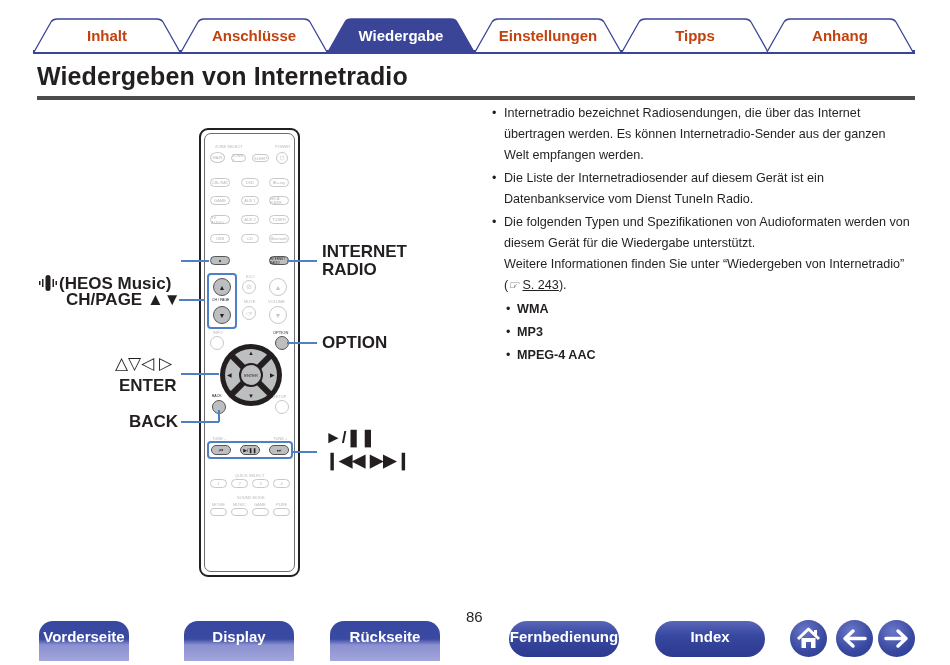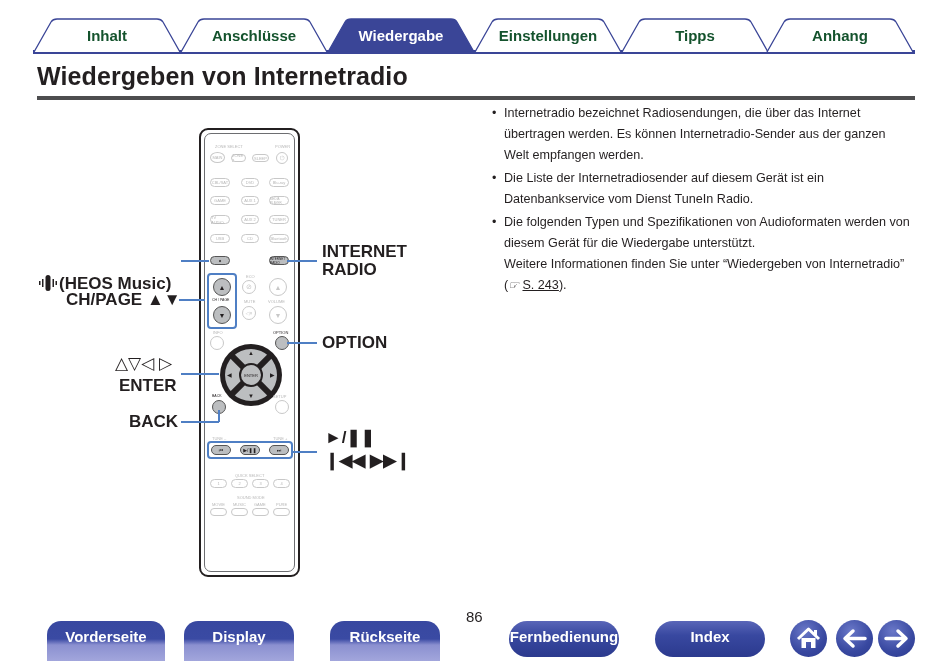--- a/index.html
+++ b/index.html
@@ -3,21 +3,21 @@
 <meta charset="utf-8">
 <style>
   * { box-sizing: border-box; margin: 0; padding: 0; }
   html, body { width: 950px; height: 665px; background: #ffffff; overflow: hidden; }
   body { position: relative; font-family: "Liberation Sans", sans-serif; color: #231f20; }
 
   
   .tabbar { position: absolute; left: 33px; top: 16px; width: 882px; height: 38px; }
   .tabline { position: absolute; left: 0; right: 0; bottom: 0; height: 4px; background: #3a4597; }
   .tab { position: absolute; top: 2px; height: 34px; display: flex; align-items: center; justify-content: center;
-         font-weight: bold; font-size: 15px; color: #14532d; cursor: pointer; }
+         font-weight: bold; font-size: 15px; color: #c2410c; cursor: pointer; }
   .tab svg { position: absolute; left: 0; top: 0; width: 100%; height: 100%; }
   .tab span { position: relative; z-index: 1; }
   .tab.active { color: #ffffff; }
 
   
   .page-title { position: absolute; left: 37px; top: 62px; font-size: 25px; font-weight: bold; color: #231f20; letter-spacing: 0.1px; text-align: center; }
   .title-rule { position: absolute; left: 37px; top: 96px; width: 878px; height: 4px; background: #4d4d4f; }
 
   
   .content { position: absolute; left: 490px; top: 103px; width: 420px; font-size: 12.6px; line-height: 21px; color: #231f20; }
@@ -103,20 +103,25 @@
 <div class="title-rule"></div>
 
 <div class="content">
   <ul>
     <li>Internetradio bezeichnet Radiosendungen, die über das Internet übertragen werden. Es können Internetradio-Sender aus der ganzen Welt empfangen werden.</li>
     <li>Die Liste der Internetradiosender auf diesem Gerät ist ein Datenbankservice vom Dienst TuneIn Radio.</li>
     <li>
       <span>Die folgenden Typen und Spezifikationen von Audioformaten werden von diesem Gerät für die Wiedergabe unterstützt.</span><br>
       <span>Weitere Informationen finden Sie unter “Wiedergeben von Internetradio” (</span><span class="hand-icon">☞</span>
       <a class="ref-link">S. 243</a><span>).</span>
+      <ul class="sub">
+        <li>WMA</li>
+        <li>MP3</li>
+        <li>MPEG-4 AAC</li>
+      </ul>
     </li>
   </ul>
 </div>
 
 <div class="remote">
   <div class="remote-inner"></div>
 
   <span class="r-lbl" style="left:14px;top:14px;">ZONE SELECT</span>
   <span class="r-lbl" style="left:74px;top:14px;">POWER</span>
   <div class="r-btn" style="left:9px;top:22px;width:15px;height:11px;border-radius:50%;">MAIN</div>
@@ -227,21 +232,21 @@
 <div class="callout" style="left:119px;top:377px;">ENTER</div>
 <div class="callout" style="left:129px;top:413px;">BACK</div>
 <div class="callout" style="left:322px;top:243px;">
   <span>INTERNET</span><br>
   <span>RADIO</span>
 </div>
 <div class="callout" style="left:322px;top:334px;">OPTION</div>
 <div class="callout" style="left:325px;top:429px;">►/❚❚</div>
 <div class="callout" style="left:325px;top:452px;">❙◀◀ ▶▶❙</div>
 
-<div class="nav-btn" style="left:39px;width:118px;margin-left:8px;">Vorderseite</div>
+<div class="nav-btn" style="left:39px;width:90px;">Vorderseite</div>
 <div class="nav-btn" style="left:184px;width:110px;">Display</div>
 <div class="nav-btn" style="left:330px;width:110px;">Rückseite</div>
 <div class="page-num">86</div>
 <div class="nav-btn pill" style="left:509px;width:110px;">Fernbedienung</div>
 <div class="nav-btn pill" style="left:655px;width:110px;">Index</div>
 
 <div class="round-btn" style="left:790px;">
   <svg width="37" height="37" viewBox="0 0 37 37">
     <path d="M8 19 L18.5 9 L29 19" fill="none" stroke="#fff" stroke-width="3" stroke-linejoin="round"></path>
     <path d="M11.5 18 L11.5 28 L16 28 L16 22 L21 22 L21 28 L25.5 28 L25.5 18" fill="#fff"></path>

